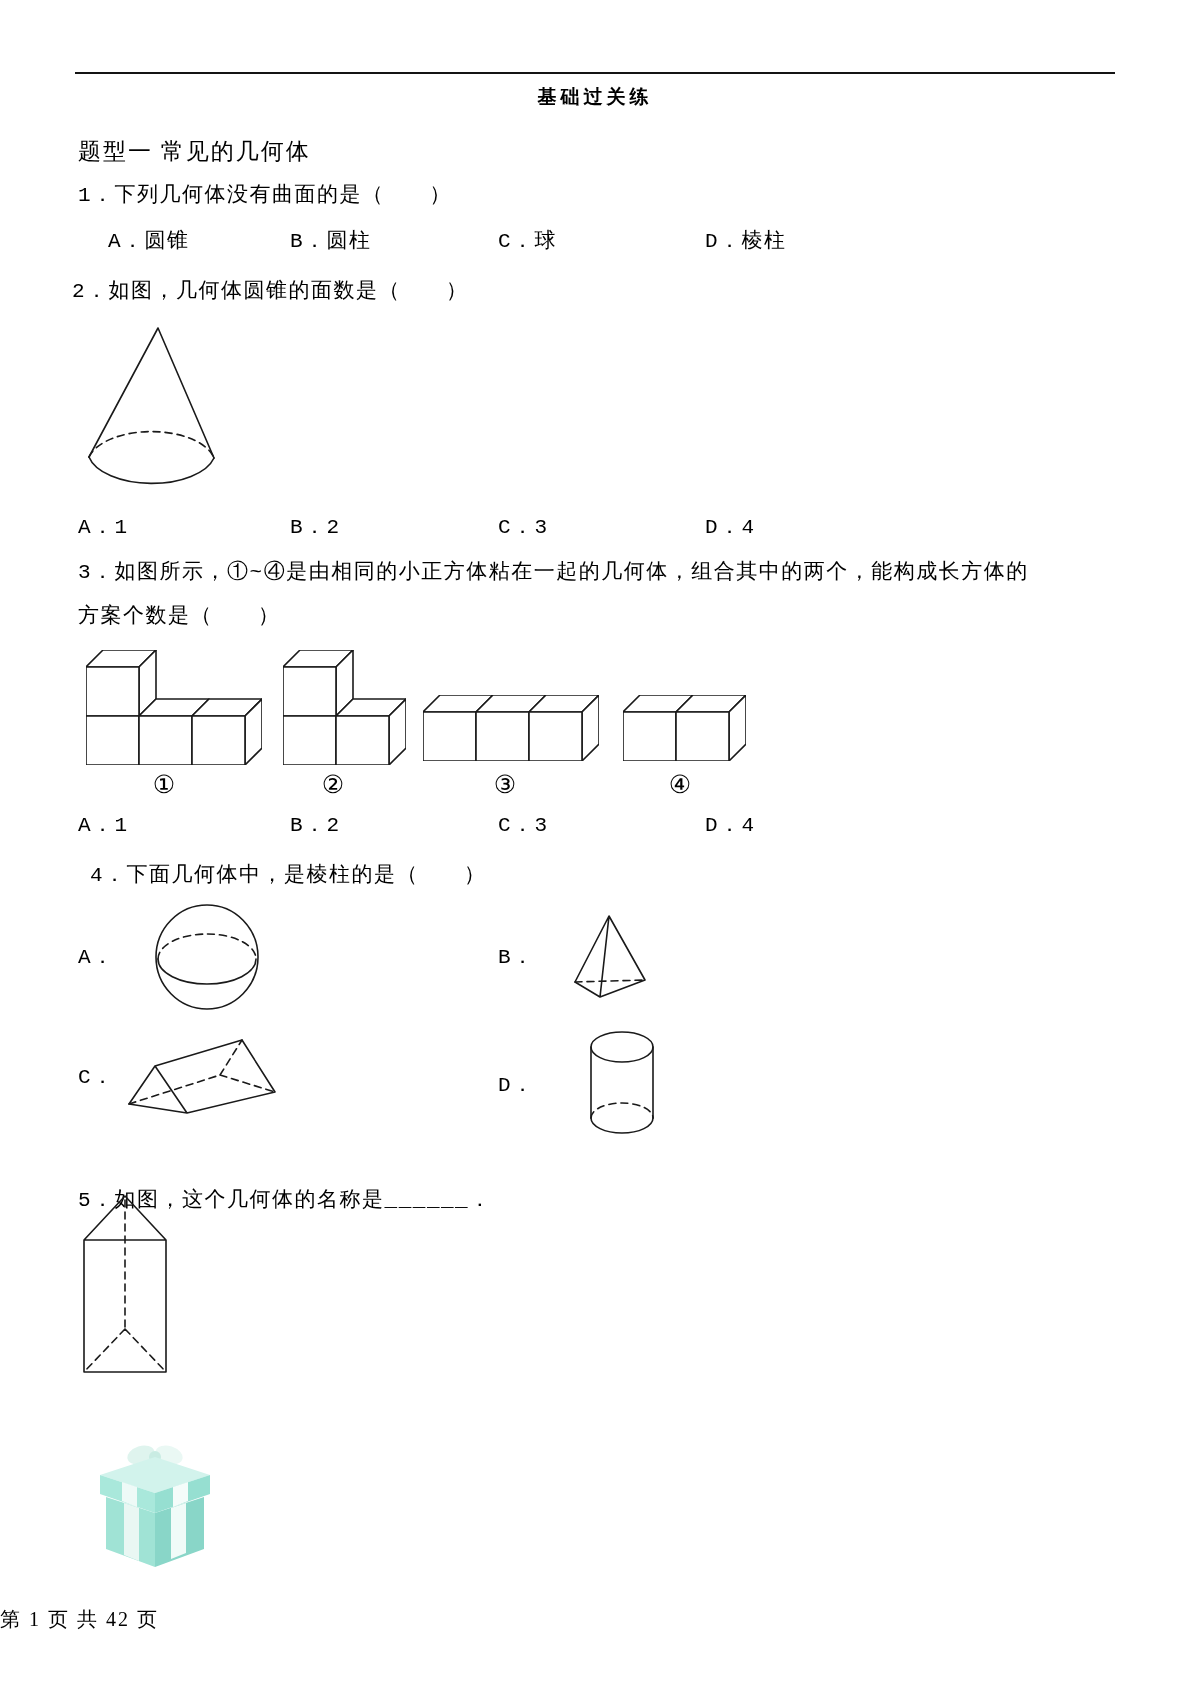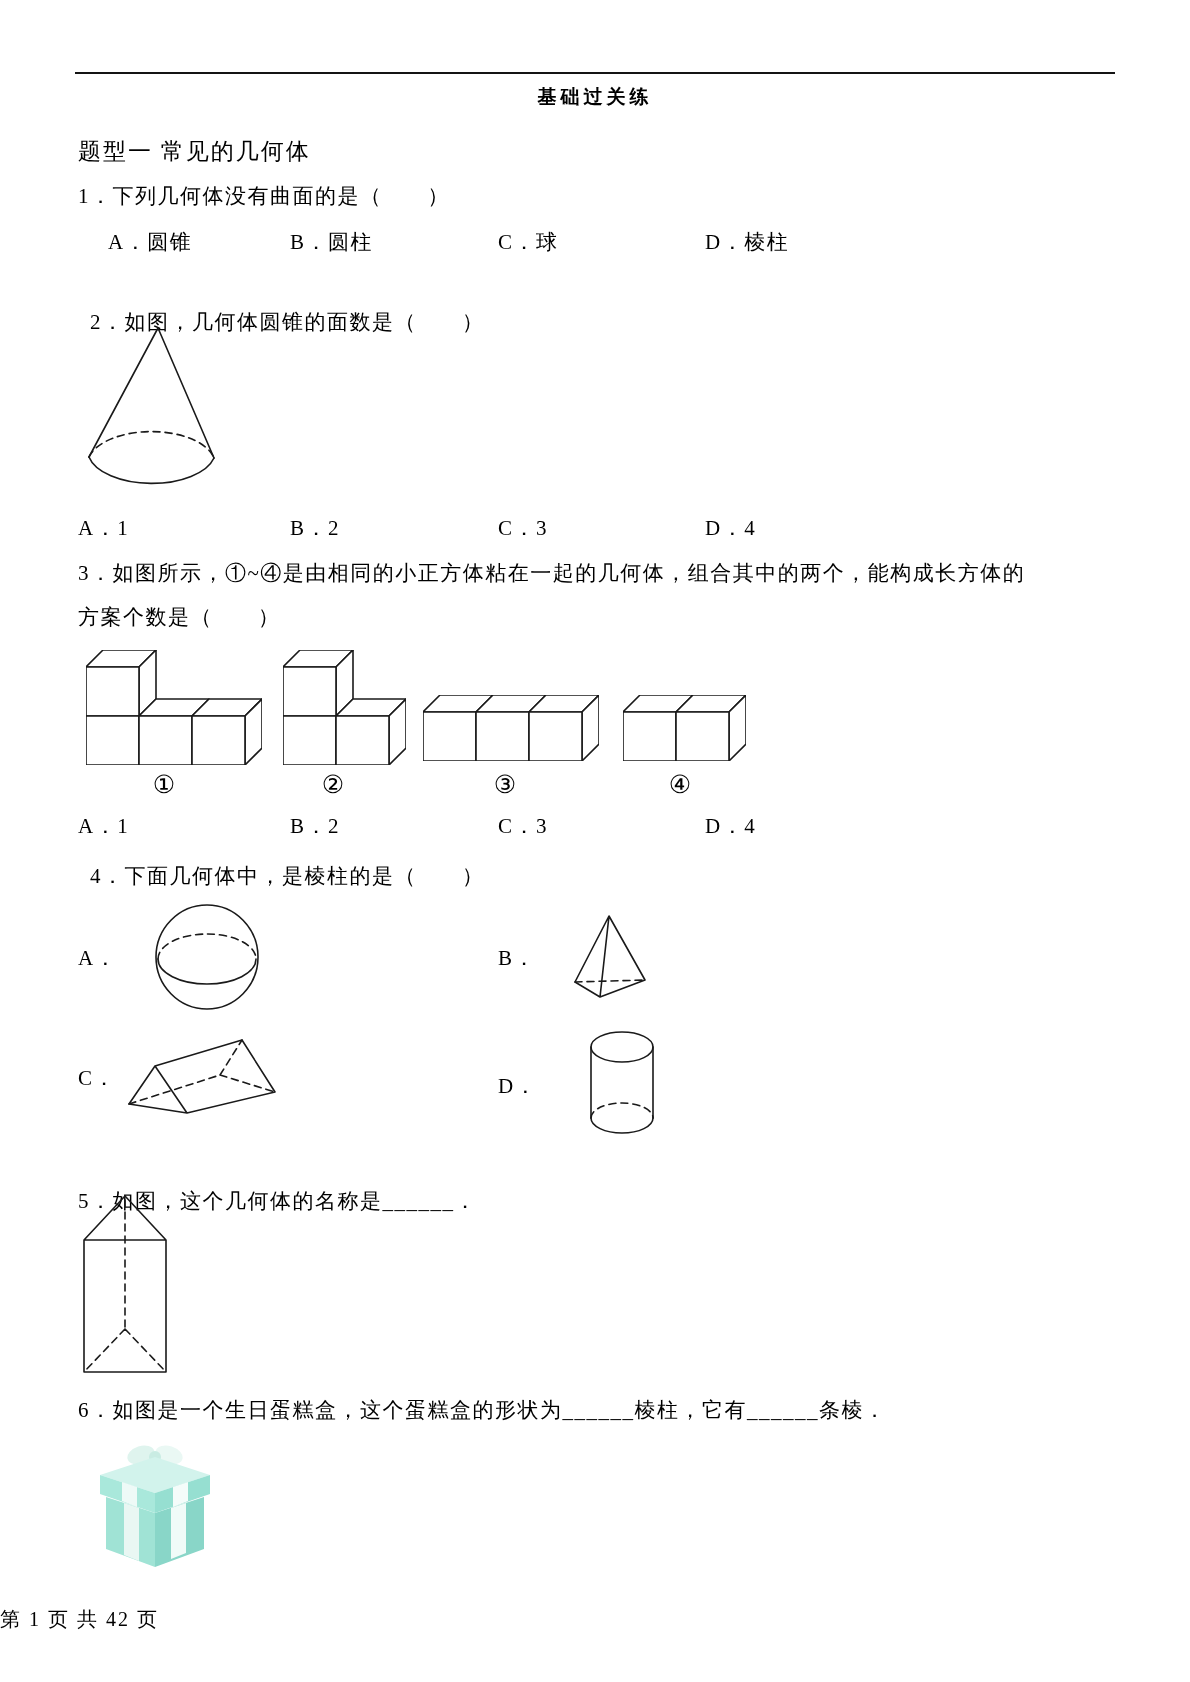--- a/index.html
+++ b/index.html
@@ -1,21 +1,21 @@
 <!DOCTYPE html>
 <html><head>
 <meta charset="utf-8">
 <style>
   html,body{margin:0;padding:0;background:#ffffff;}
   .page{
     position:relative;width:1190px;height:1682px;background:#ffffff;overflow:hidden;
     font-family:"Liberation Serif","DejaVu Serif",serif;color:#000000;
   }
   .abs{position:absolute;}
-  .txt{font-size:21px;letter-spacing:1.5px;line-height:1.15;white-space:nowrap;}
+  .txt{font-size:21px;letter-spacing:1.5px;line-height:1.15;white-space:nowrap;font-family:Liberation Mono, monospace;}
   .title{width:1190px;text-align:center;font-size:24px;font-weight:bold;letter-spacing:1px;}
   .rule{border-top:2px solid #141414;height:0;}
   .h-section{width:1190px;text-align:center;font-size:19px;font-weight:bold;letter-spacing:4px;}
   .h-topic{font-size:23px;font-weight:normal;letter-spacing:2px;white-space:nowrap;}
   .circ-label{width:44px;text-align:center;font-size:25px;}
   .footer{width:1190px;text-align:left;font-size:20px;letter-spacing:2px;}
   svg{display:block;}
   .ln{fill:none;stroke:#1a1a1a;stroke-width:1.6;stroke-linejoin:round;stroke-linecap:round;}
   .lnd{fill:none;stroke:#1a1a1a;stroke-width:1.6;stroke-linejoin:round;stroke-linecap:round;stroke-dasharray:7 5;}
   .face{fill:#ffffff;stroke:#1a1a1a;stroke-width:1.6;stroke-linejoin:round;}
@@ -28,21 +28,21 @@
   <div class="abs rule" style="top:72px;left:75px;width:1040px;"></div>
   <div class="abs h-section" style="top:84px;left:0;">基础过关练</div>
   <div class="abs h-topic" style="top:136px;left:78px;">题型一 常见的几何体</div>
 
   <div class="abs txt" style="top:184px;left:78px;">1．下列几何体没有曲面的是（　　）</div>
   <div class="abs txt" style="top:230px;left:78px;margin-left:30px;">A．圆锥</div>
   <div class="abs txt" style="top:230px;left:290px;">B．圆柱</div>
   <div class="abs txt" style="top:230px;left:498px;">C．球</div>
   <div class="abs txt" style="top:230px;left:705px;">D．棱柱</div>
 
-  <div class="abs txt" style="top:280px;left:90px;margin-top:30px;">2．如图，几何体圆锥的面数是（　　）</div>
+  <div class="abs txt" style="top:280px;left:72px;">2．如图，几何体圆锥的面数是（　　）</div>
   <svg class="abs" style="top:318px;left:85px;" width="137" height="185" viewBox="0 0 137 185">
     <path class="lnd" d="M4,139 A64,33 0 0 1 129,140"></path>
     <path class="ln" d="M4,139 A64,33 0 0 0 129,140"></path>
     <path class="ln" d="M73,10 L4,139 M73,10 L129,140"></path>
   </svg>
   <div class="abs txt" style="top:516px;left:78px;">A．1</div>
   <div class="abs txt" style="top:516px;left:290px;">B．2</div>
   <div class="abs txt" style="top:516px;left:498px;">C．3</div>
   <div class="abs txt" style="top:516px;left:705px;">D．4</div>
 
@@ -127,21 +127,20 @@
     <path class="lnd" d="M1,88 A31,15 0 0 1 63,88"></path>
     <path class="ln" d="M1,88 A31,15 0 0 0 63,88"></path>
   </svg>
 
   <div class="abs txt" style="top:1150px;left:78px;margin-top:39px;">5．如图，这个几何体的名称是______．</div>
   <svg class="abs" style="top:1192px;left:82px;" width="88" height="185" viewBox="0 0 88 185">
     <path class="ln" d="M43,4 L2,48 L84,48 Z M2,48 L2,180 M84,48 L84,180 M2,180 L84,180"></path>
     <path class="lnd" d="M43,8 L43,137 M43,137 L2,180 M43,137 L84,180"></path>
   </svg>
 
-  <div class="abs txt" style="top:1398px;left:78px;">6．如图是一个生日蛋糕盒，这个蛋糕盒的形状为______棱柱，它有______条棱．</div>
   <svg class="abs" style="top:1443px;left:86px;" width="140" height="126" viewBox="0 0 140 126">
     <polygon points="20,54 69,70 69,124 20,106" fill="#a0e3d5"></polygon>
     <polygon points="69,70 118,54 118,106 69,124" fill="#89d6c8"></polygon>
     <polygon points="38,60 53,65 53,118 38,112" fill="#e9f7f3"></polygon>
     <polygon points="85,65 100,60 100,110 85,116" fill="#f0fbf8"></polygon>
     <ellipse cx="55" cy="12" rx="14" ry="9" fill="#dff4ee" transform="rotate(-18 55 12)"></ellipse>
     <ellipse cx="83" cy="12" rx="14" ry="9" fill="#eaf8f4" transform="rotate(18 83 12)"></ellipse>
     <circle cx="69" cy="14" r="6" fill="#c9ece3"></circle>
     <polygon points="14,32 69,14 124,32 69,50" fill="#d2f3ec"></polygon>
     <polygon points="14,32 69,50 69,70 14,51" fill="#a9e8db"></polygon>

